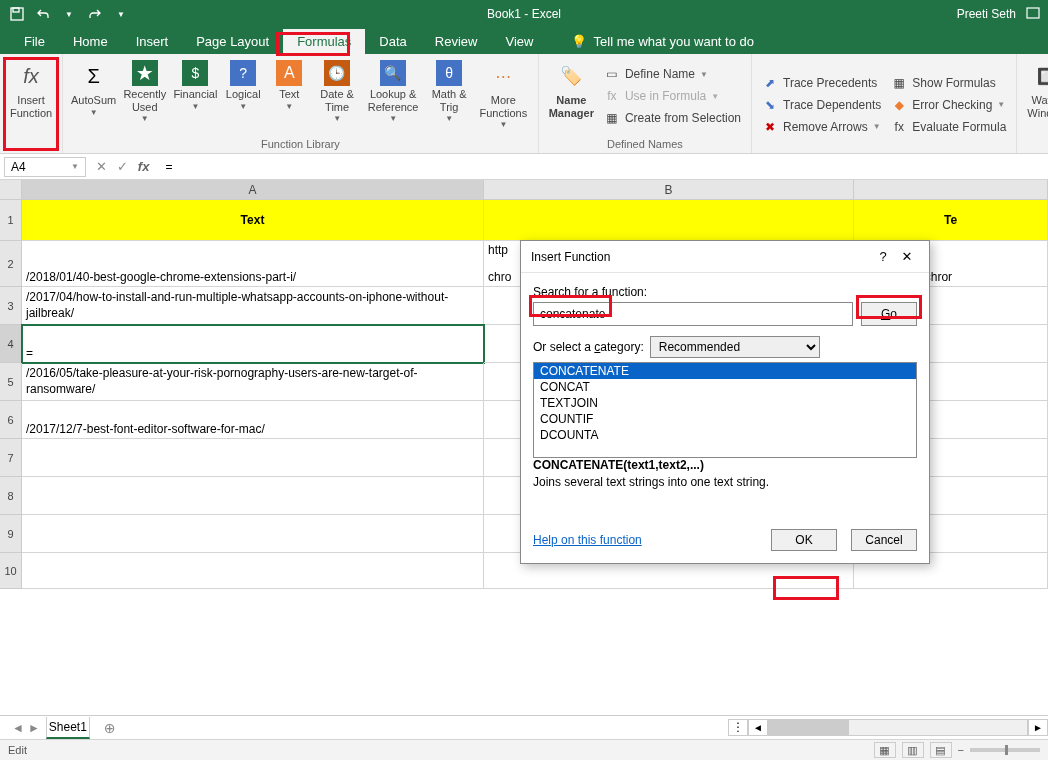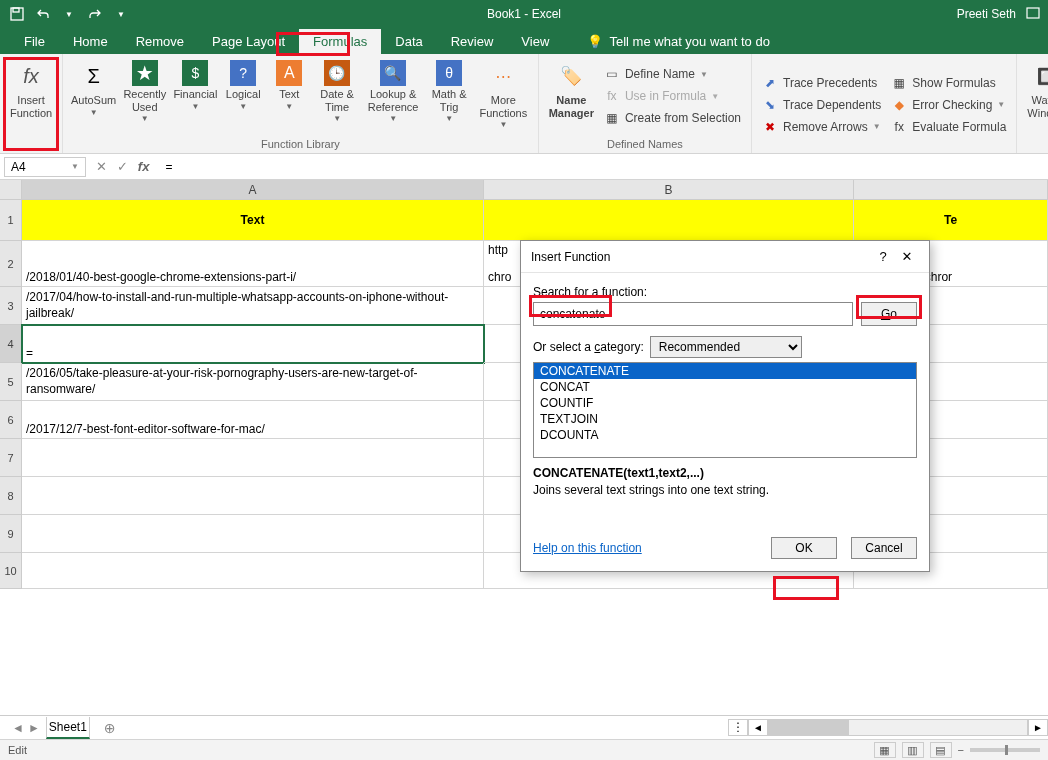--- a/index.html
+++ b/index.html
@@ -69,25 +69,25 @@
 .dialog { position: absolute; left: 520px; top: 240px; width: 410px; background: #fff; border: 1px solid #888; box-shadow: 3px 3px 10px rgba(0,0,0,.25); font-size: 12px; }
 .dialog .dlg-title { padding: 8px 10px; display: flex; align-items: center; border-bottom: 1px solid #e4e4e4; }
 .dialog .dlg-title .t { flex: 1; }
 .dialog .dlg-title .help, .dialog .dlg-title .close { width: 24px; text-align: center; cursor: pointer; font-size: 13px; }
 .dialog .dlg-body { padding: 8px 12px 12px; }
 .dialog label { display: block; margin: 4px 0 3px; }
 .dialog .searchrow { display: flex; gap: 8px; }
 .dialog .searchrow input { flex: 1; border: 1px solid #888; padding: 4px 6px; font-size: 12px; }
 .dialog .go-btn { width: 56px; border: 1px solid #888; background: #f0f0f0; cursor: pointer; font-size: 12px; }
 .dialog .catrow { display: flex; align-items: center; gap: 6px; margin-top: 10px; }
-.dialog .catrow select { border: 1px solid #888; padding: 2px 4px; width: 152px; font-size: 12px; }
+.dialog .catrow select { border: 1px solid #888; padding: 2px 4px; width: 170px; font-size: 12px; }
 .dialog .fnlist { border: 1px solid #888; height: 96px; margin-top: 4px; overflow: hidden; }
 .dialog .fnlist .item { padding: 1px 6px; cursor: pointer; }
 .dialog .fnlist .item.sel { background: #0a64c8; color: #fff; }
-.dialog .fnsig { font-weight: bold; margin-top: 8px; }
+.dialog .fnsig { font-weight: bold; }
 .dialog .fndesc { margin-top: 3px; }
 .dialog .dlg-footer { display: flex; align-items: center; margin-top: 40px; }
 .dialog .dlg-footer a { color: #0a64c8; text-decoration: underline; cursor: pointer; }
 .dialog .dlg-footer .btns { margin-left: auto; display: flex; gap: 14px; }
 .dialog .dlg-footer button { width: 66px; padding: 3px 0; border: 1px solid #888; background: #f0f0f0; cursor: pointer; font-size: 12px; }
 
 
 .redbox { position: absolute; border: 3px solid #e81123; pointer-events: none; }
 
 .u { text-decoration: underline; }
@@ -121,21 +121,21 @@
     <span>Preeti Seth</span>
     <span><svg width="14" height="12" viewBox="0 0 14 12" fill="none" stroke-width="1.2">
           <rect x="1" y="1" width="12" height="10"></rect>
         </svg></span>
   </div>
 </div>
 
 <div class="menutabs">
   <div class="tab">File</div>
   <div class="tab">Home</div>
-  <div class="tab">Remove</div>
+  <div class="tab">Insert</div>
   <div class="tab">Page Layout</div>
   <div class="tab active">Formulas</div>
   <div class="tab">Data</div>
   <div class="tab">Review</div>
   <div class="tab">View</div>
   <div class="tellme">
     <span>💡</span>
     <span>Tell me what you want to do</span>
   </div>
 </div>
@@ -405,22 +405,22 @@
       <input type="text" value="concatenate" style="">
       <button class="go-btn"><span class="u">G</span>o</button>
     </div>
     <div class="catrow">
       <span>Or select a <span class="u">c</span>ategory:</span>
       <select><option>Recommended</option></select>
     </div>
     <div class="fnlist">
       <div class="item sel">CONCATENATE</div>
       <div class="item">CONCAT</div>
+      <div class="item">TEXTJOIN</div>
       <div class="item">COUNTIF</div>
-      <div class="item">TEXTJOIN</div>
       <div class="item">DCOUNTA</div>
     </div>
     <div class="fnsig">CONCATENATE(text1,text2,...)</div>
     <div class="fndesc">Joins several text strings into one text string.</div>
     <div class="dlg-footer">
       <a>Help on this function</a>
       <div class="btns">
         <button>OK</button>
         <button>Cancel</button>
       </div>

